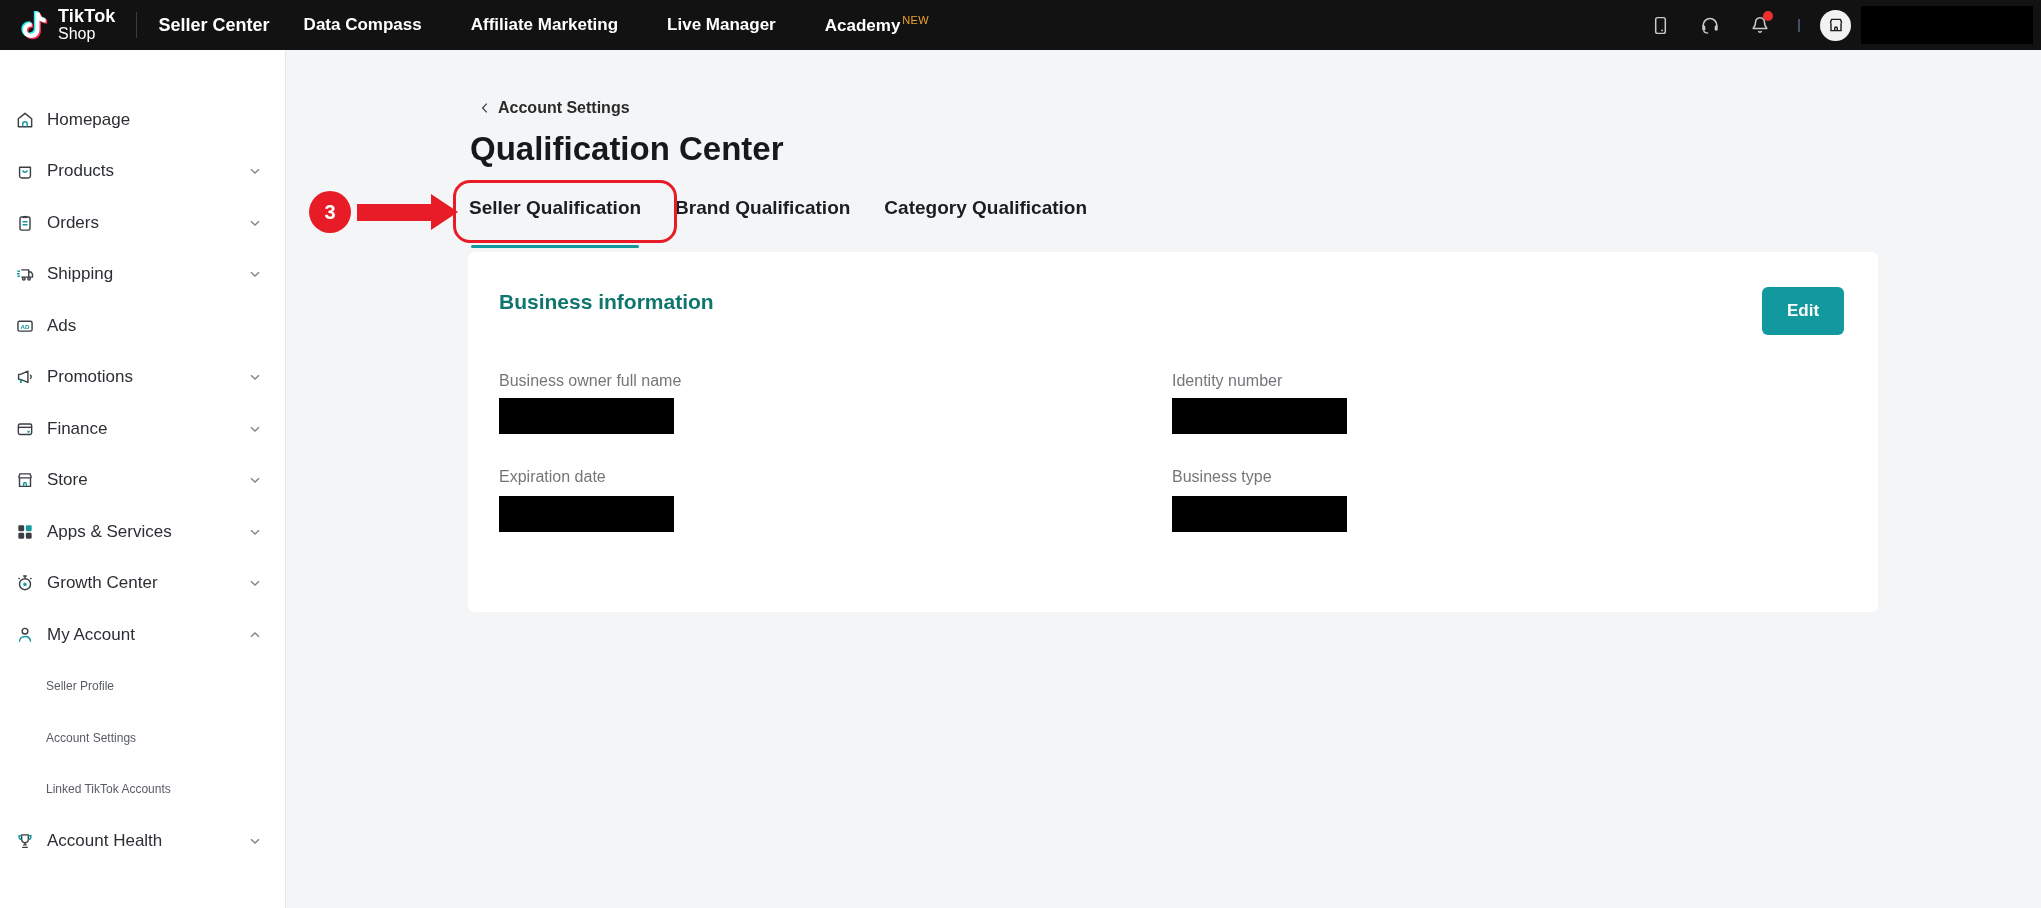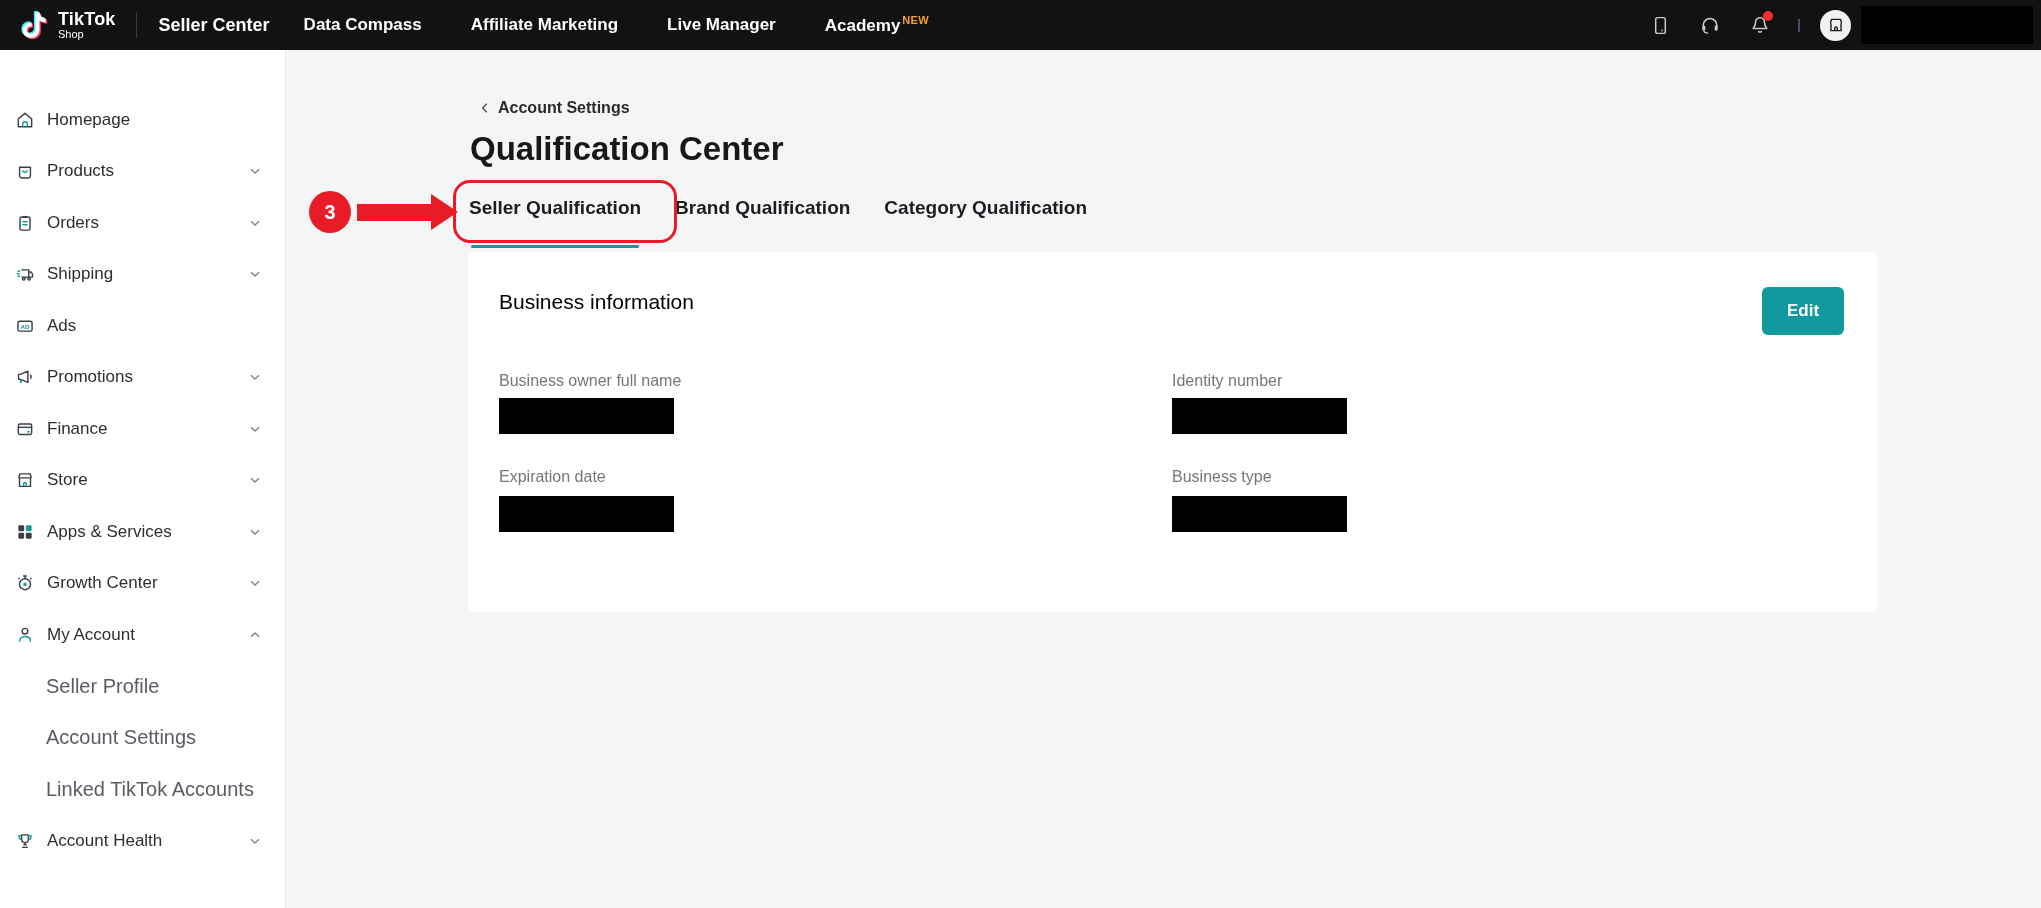--- a/index.html
+++ b/index.html
@@ -10,45 +10,45 @@
   }
 
   
   .topbar {
     position:absolute; left:0; top:0; width:2041px; height:50px;
     background:#121212; display:flex; align-items:center; color:#fff;
   }
   .logo { display:flex; align-items:center; margin-left:16px; cursor:pointer; }
   .logo-text { margin-left:8px; line-height:1.04; }
   .logo-text .l1 { font-size:18px; font-weight:700; letter-spacing:.2px; }
-  .logo-text .l2 { font-size:11px; font-weight:500; }
+  .logo-text .l2 { font-size:16px; font-weight:500; }
   .nav-divider { width:1px; height:26px; background:#3c3c3e; margin:0 22px 0 20px; }
   .nav-item { font-weight:700; font-size:17px; color:#fff; cursor:pointer; white-space:nowrap; }
   .nav-item.primary { font-size:18px; margin-right:34px; }
   .nav-item + .nav-item { margin-left:49px; }
   .nav-item.primary + .nav-item { margin-left:0; }
-  .new-badge { color:#f0a22c; font-size:11px; font-weight:700; vertical-align:super; margin-left:2px; letter-spacing:.3px; }
+  .new-badge { color:#f0a22c; font-size:11px; font-weight:400; vertical-align:super; margin-left:2px; letter-spacing:.3px; }
   .top-right { margin-left:auto; display:flex; align-items:center; }
   .top-icon { width:24px; height:24px; display:flex; align-items:center; justify-content:center; margin-right:26px; cursor:pointer; position:relative; }
   .bell-dot { position:absolute; right:-1px; top:-2px; width:10px; height:10px; border-radius:50%; background:#f12d2d; }
   .tiny-divider { width:2px; height:13px; background:#44506b; margin:0 20px 0 0; }
   .avatar { width:31px; height:31px; border-radius:50%; background:#f2f2f2; display:flex; align-items:center; justify-content:center; margin-right:10px; cursor:pointer; }
   .nav-redacted { width:172px; height:38px; background:#000; margin-right:8px; }
 
   
   .sidebar {
     position:absolute; left:0; top:50px; width:286px; height:858px;
     background:#fff; border-right:1px solid #e7e8ea; padding-top:44px;
   }
   .side-item { height:51.5px; display:flex; align-items:center; padding:0 22px 0 15px; cursor:pointer; }
   .side-icon { width:20px; height:20px; margin-right:12px; flex:0 0 auto; display:flex; }
   .side-label { font-size:17px; color:#2b2e33; }
   .side-chevron { margin-left:auto; display:flex; }
   .side-subitem { height:51.5px; display:flex; align-items:center; padding-left:46px; cursor:pointer; }
-  .side-sublabel { font-size:20px; color:#585c63; }
+  .side-sublabel { font-size:12px; color:#585c63; }
 
   
   .breadcrumb { position:absolute; left:478px; top:99px; display:flex; align-items:center; cursor:pointer; }
   .breadcrumb-label { font-size:16px; font-weight:700; color:#2a2a2a; margin-left:6px; }
   .page-title { position:absolute; left:470px; top:130px; font-size:33px; font-weight:800; color:#17181a; margin:0; }
 
   .tabs { position:absolute; left:469px; top:197px; display:flex; gap:34px; }
   .tab { position:relative; font-size:19px; font-weight:700; color:#1c1d20; padding-bottom:29px; cursor:pointer; white-space:nowrap; }
   .tab.active::after { content:""; position:absolute; left:2px; right:2px; bottom:0; height:3px; background:#12999e; border-radius:2px; }
 
@@ -63,21 +63,21 @@
     position:absolute; left:431px; top:194px; width:0; height:0;
     border-top:18px solid transparent; border-bottom:18px solid transparent; border-left:27px solid #e81c26;
   }
   .anno-box {
     position:absolute; left:453px; top:180px; width:224px; height:63px;
     border:3px solid #e81c26; border-radius:17px; background:transparent;
   }
 
   
   .card { position:absolute; left:468px; top:252px; width:1410px; height:360px; background:#fff; border-radius:6px; }
-  .card-title { position:absolute; left:31px; top:38px; font-size:21px; font-weight:400; color:#000000; margin:0; }
+  .card-title { position:absolute; left:31px; top:38px; font-size:21px; font-weight:700; color:#0f766e; margin:0; }
   .edit-btn {
     position:absolute; left:1294px; top:35px; width:82px; height:48px;
     background:#12999e; color:#fff; border:none; border-radius:6px;
     font-size:17px; font-weight:700; font-family:"Liberation Sans", sans-serif; cursor:pointer;
   }
   .field-label { position:absolute; font-size:16px; color:#747679; }
   .redacted { position:absolute; width:175px; height:36px; background:#000; }
 
   .fl-1 { left:31px;  top:120px; }
   .fl-2 { left:704px; top:120px; }

